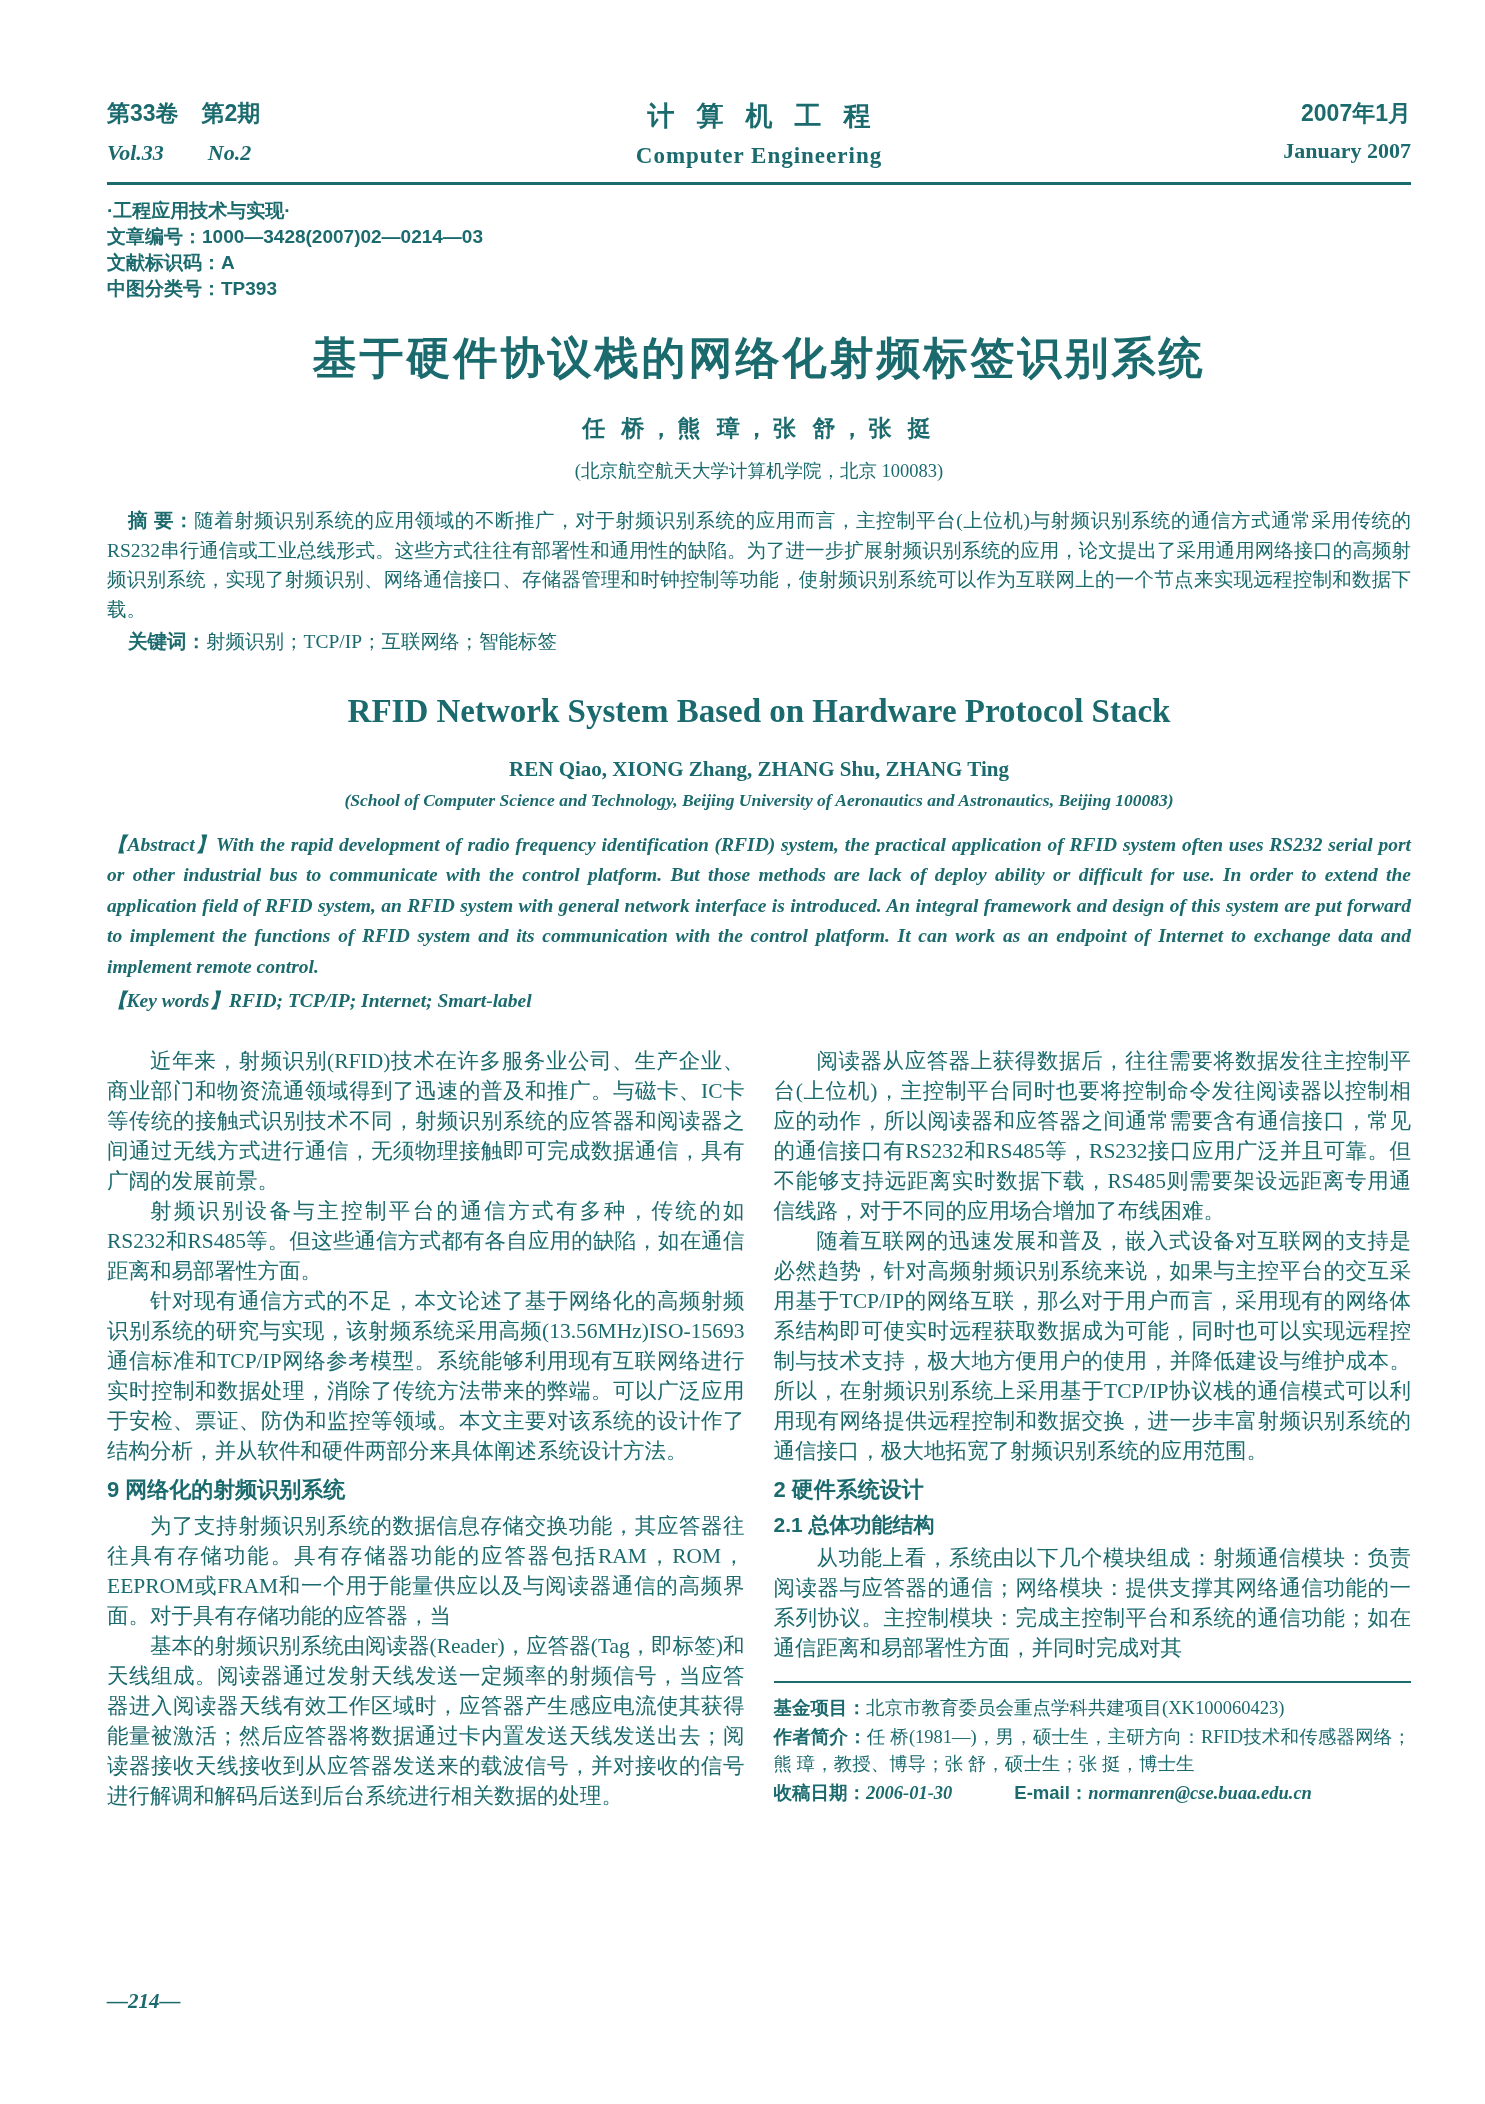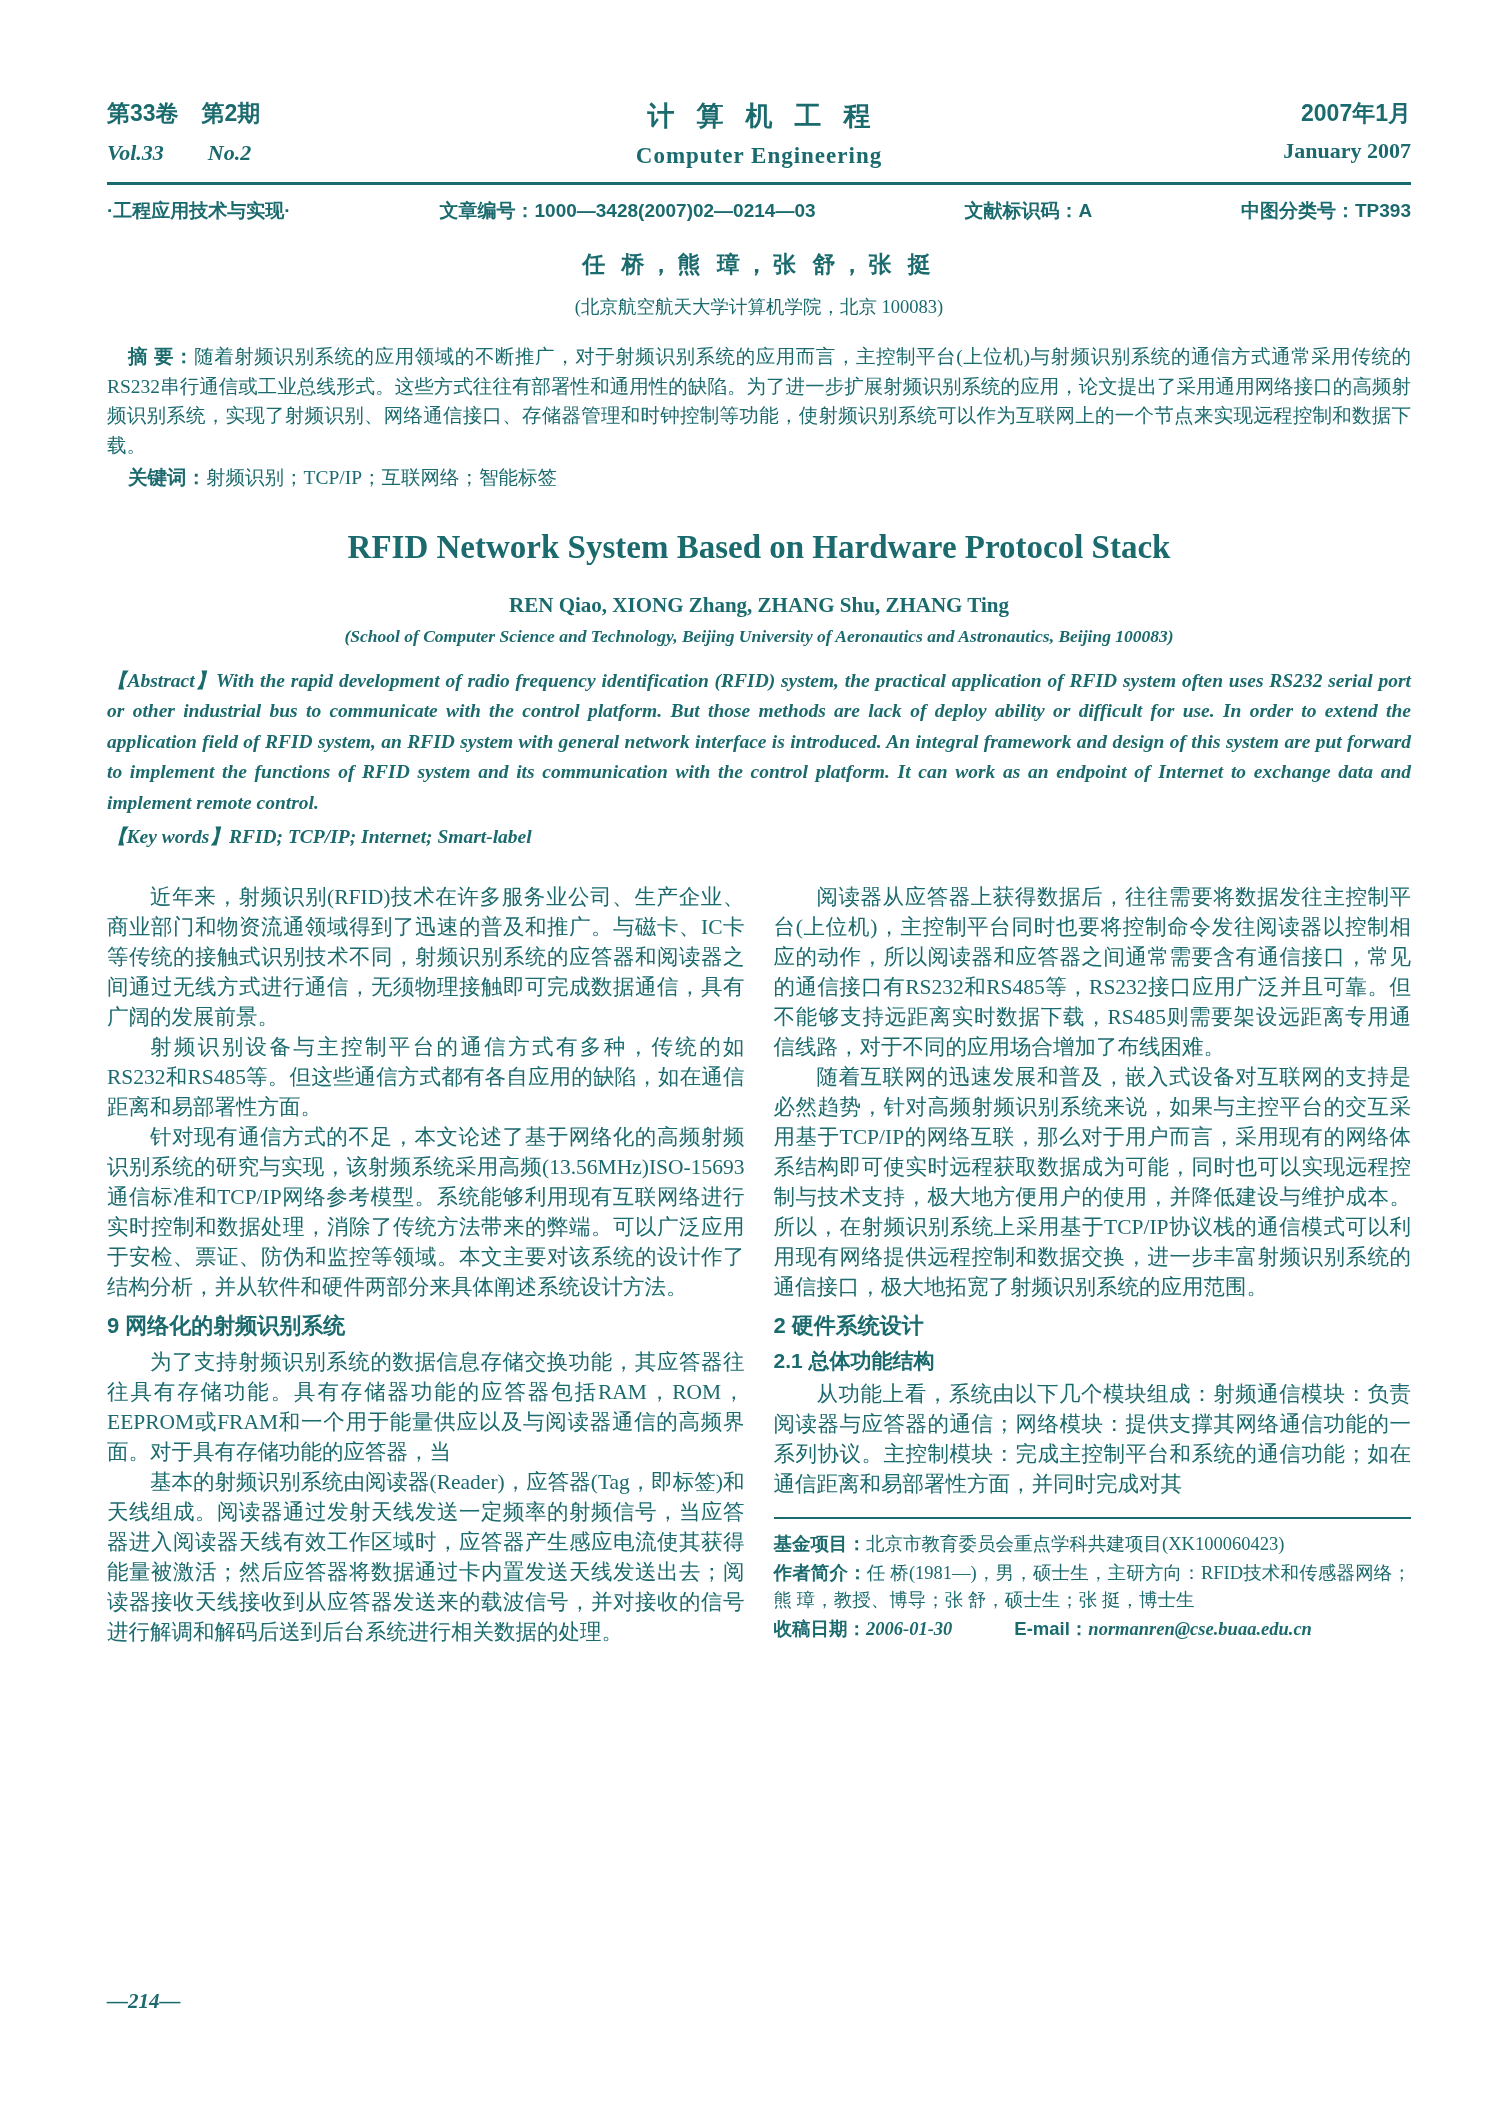--- a/index.html
+++ b/index.html
@@ -20,23 +20,23 @@
   .jh-center { flex:1; text-align:center; }
   .jh-cn { font-family:"Liberation Sans","DejaVu Sans",sans-serif; font-weight:bold; font-size:23px; }
   .jh-center .jh-cn { font-size:27px; letter-spacing:22px; text-indent:22px; }
   .jh-en { font-weight:bold; font-size:22px; margin-top:9px; }
   .jh-left .jh-en { font-style:italic; }
   .jh-center .jh-en { font-size:23px; letter-spacing:1px; }
 
   .header-rule { border-top:3.5px solid var(--ink); margin-top:13px; }
 
   .meta-row {
-    display:flex; justify-content:space-between; align-items:baseline;
+    display:flex; justify-content:flex-end; align-items:baseline;
     margin-top:13px; font-family:"Liberation Sans","DejaVu Sans",sans-serif;
-    font-weight:bold; font-size:19px;
+    font-weight:bold; font-size:19px;flex-direction:column;
   }
 
   .title-cn { margin-top:27px; text-align:center; font-family:"Liberation Sans","DejaVu Sans",sans-serif;
               font-weight:900; font-size:44px; letter-spacing:3px; }
   .authors-cn { margin-top:25px; text-align:center; font-family:"Liberation Sans","DejaVu Sans",sans-serif;
                 font-weight:bold; font-size:23px; letter-spacing:5px; }
   .affil-cn { margin-top:14px; text-align:center; font-size:18.5px; }
 
   .abstract-cn { margin-top:23px; font-size:19.5px; line-height:29.5px; text-align:justify; }
   .keywords-cn { margin-top:3px; font-size:19.5px; line-height:29.5px; }
@@ -85,20 +85,21 @@
 
   <div class="header-rule"></div>
 
   <div class="meta-row">
     <span>·工程应用技术与实现·</span>
     <span><span>文章编号：</span><span>1000—3428(2007)02—0214—03</span></span>
     <span><span>文献标识码：</span><span>A</span></span>
     <span><span>中图分类号：</span><span>TP393</span></span>
   </div>
 
+  <h1 class="title-cn">基于硬件协议栈的网络化射频标签识别系统</h1>
   <div class="authors-cn">任  桥，熊  璋，张  舒，张  挺</div>
   <div class="affil-cn">(北京航空航天大学计算机学院，北京 100083)</div>
 
   <div class="abstract-cn">
     <span class="lab-cn">摘  要：</span><span>随着射频识别系统的应用领域的不断推广，对于射频识别系统的应用而言，主控制平台(上位机)与射频识别系统的通信方式通常采用传统的RS232串行通信或工业总线形式。这些方式往往有部署性和通用性的缺陷。为了进一步扩展射频识别系统的应用，论文提出了采用通用网络接口的高频射频识别系统，实现了射频识别、网络通信接口、存储器管理和时钟控制等功能，使射频识别系统可以作为互联网上的一个节点来实现远程控制和数据下载。</span>
   </div>
   <div class="keywords-cn">
     <span class="lab-cn">关键词：</span><span>射频识别；TCP/IP；互联网络；智能标签</span>
   </div>
 

